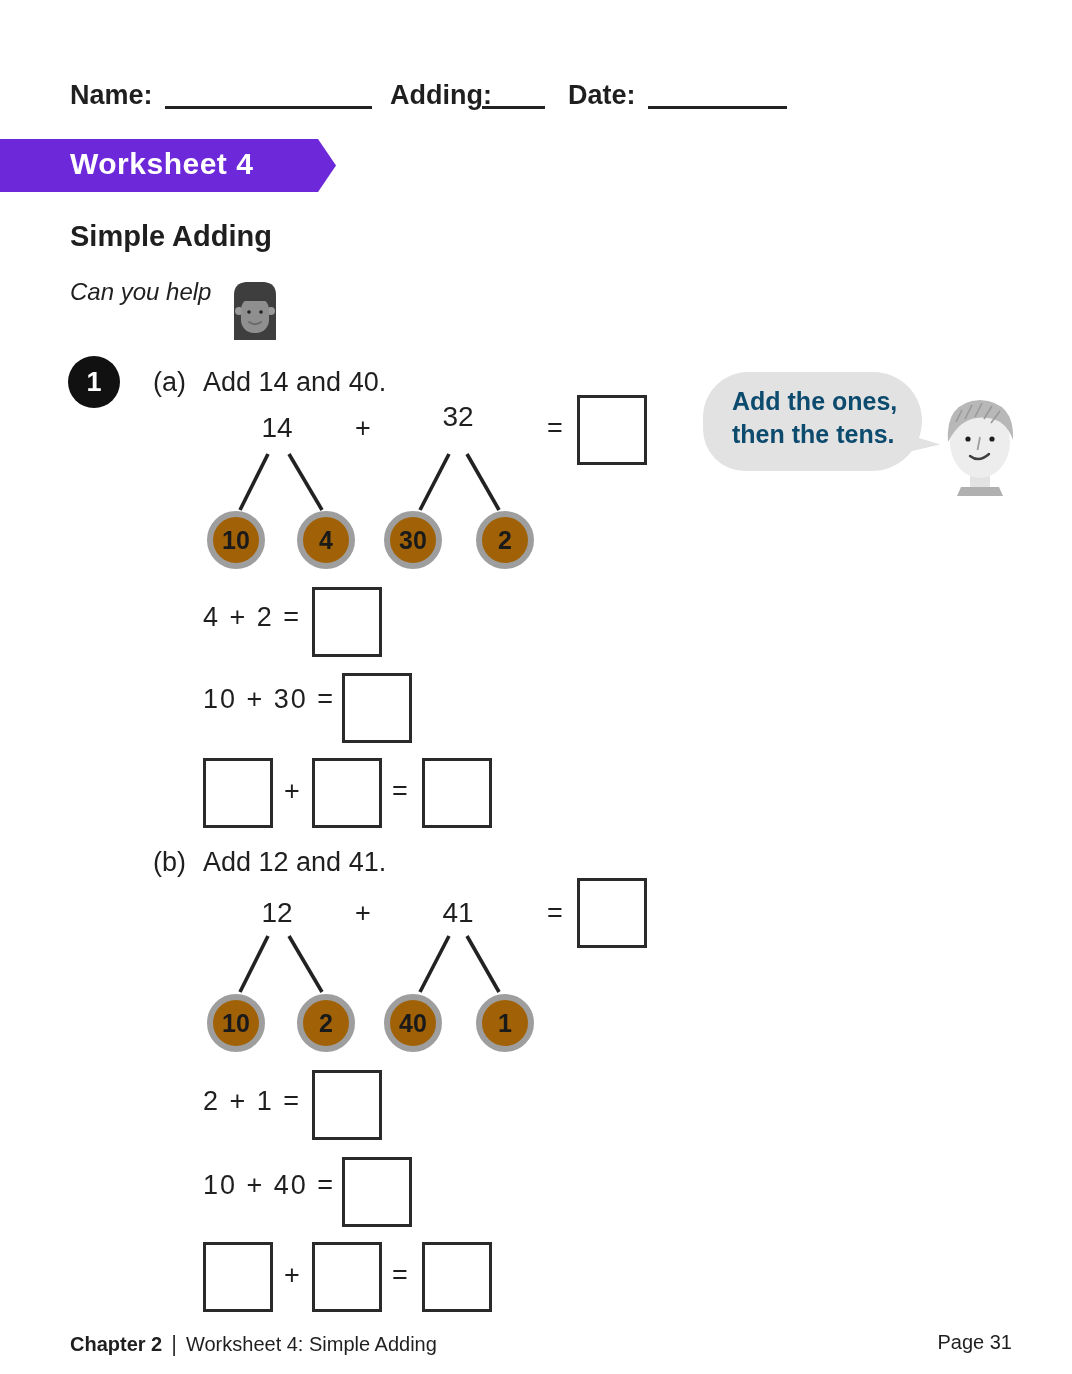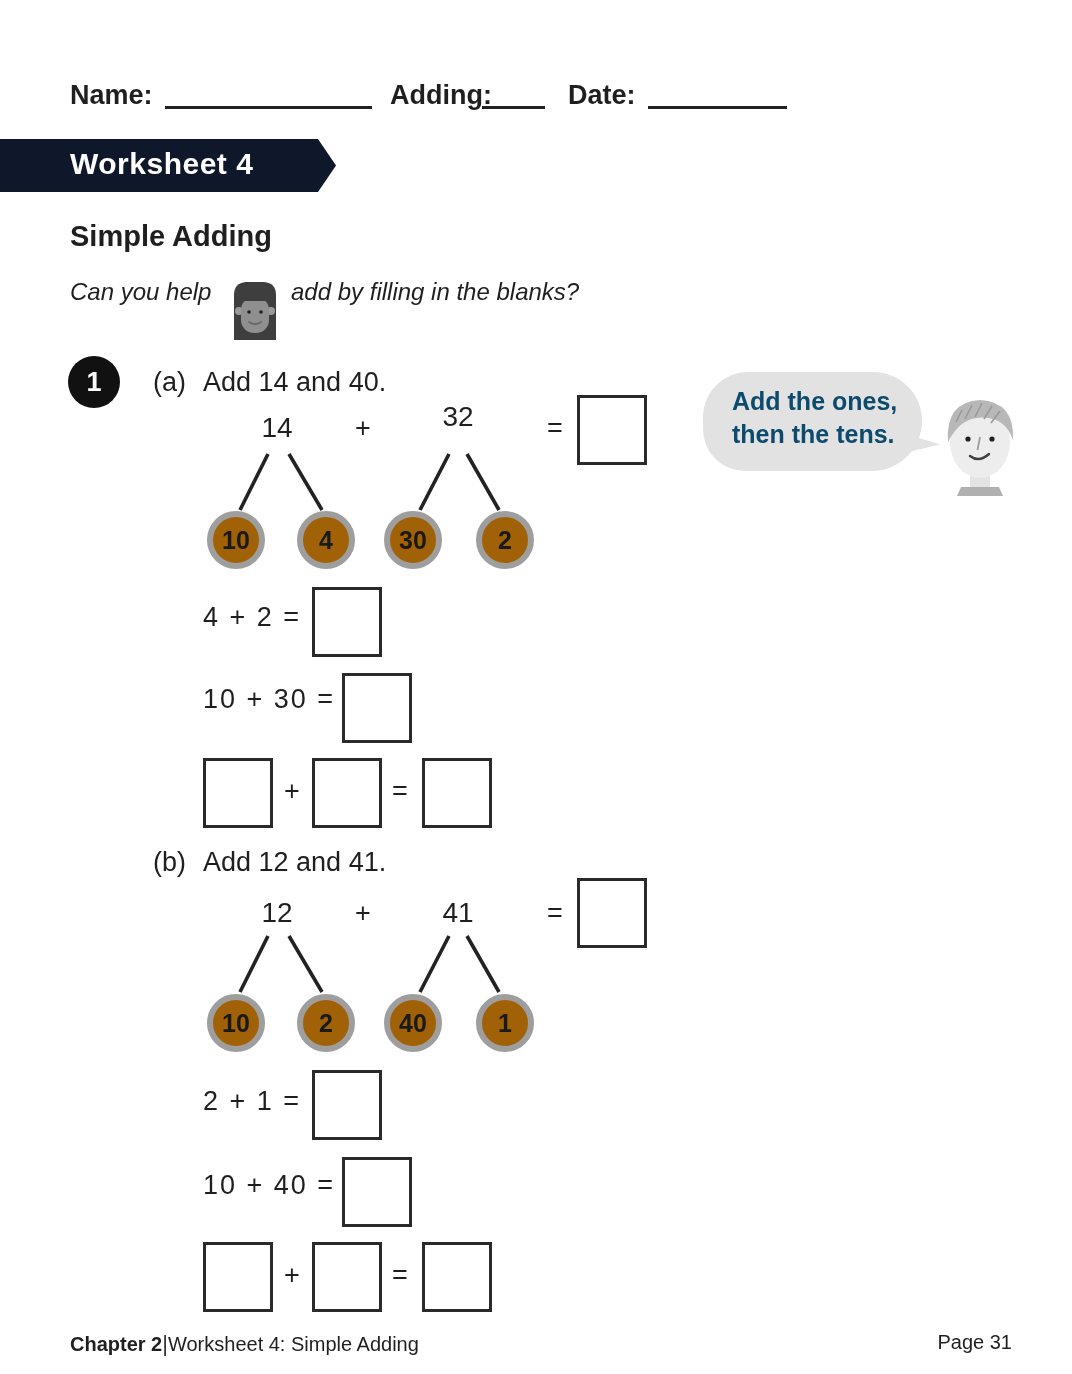--- a/index.html
+++ b/index.html
@@ -7,21 +7,21 @@
   .page {
     position:relative; width:1072px; height:1374px; background:#ffffff;
     font-family:"Liberation Sans","DejaVu Sans",sans-serif; color:#1f1f1f; overflow:hidden;
   }
   .abs { position:absolute; }
   
   .hdr-label { position:absolute; font-size:27px; font-weight:bold; top:80px; }
   .hdr-line  { position:absolute; top:106px; height:0; border-bottom:3px solid #222; }
   
   .banner {
-    position:absolute; left:0; top:139px; width:336px; height:53px; background:#0f172a;
+    position:absolute; left:0; top:139px; width:336px; height:53px; background:#6d28d9;
     clip-path:polygon(0 0, 318px 0, 336px 50%, 318px 100%, 0 100%);
   }
   .banner-title { position:absolute; left:70px; top:8px; color:#ffffff; font-size:30px; font-weight:bold; letter-spacing:.5px; }
   .heading { position:absolute; left:70px; top:220px; font-size:29px; font-weight:bold; }
   .instr { position:absolute; top:278px; font-size:24px; font-style:italic; }
   
   .qbadge {
     position:absolute; left:68px; top:356px; width:52px; height:52px; border-radius:50%;
     background:#111111; color:#fff; font-size:27px; font-weight:bold;
     display:flex; align-items:center; justify-content:center;
@@ -48,21 +48,21 @@
   }
   .bubble-tail {
     position:absolute; left:894px; top:433px; width:0; height:0;
     border-top:9px solid transparent; border-bottom:16px solid transparent;
     border-left:46px solid #e2e2e2; transform:rotate(6deg);
   }
   .bubble-line { position:absolute; left:29px; font-size:25px; font-weight:bold; color:#0c4a6e; }
   .bubble-line.l1 { top:15px; }
   .bubble-line.l2 { top:48px; }
   
-  .footer-left { position:absolute; left:70px; top:1331px; font-size:20px; display:flex; align-items:center; }
+  .footer-left { position:absolute; left:70px; top:1331px; font-size:20px; display:flex; align-items:center; gap:9px; }
   .footer-chapter { font-weight:bold; }
   .footer-sep { font-weight:300; color:#333; font-size:22px; }
   .footer-page { position:absolute; right:60px; top:1331px; font-size:20px; }
 </style>
 </head>
 <body>
 
 <div class="page">
 
   <span class="hdr-label" style="left:70px">Name:</span>
@@ -82,21 +82,20 @@
   <svg class="abs" style="left:234px; top:281px" width="42" height="59" viewBox="0 0 42 59">
     <path d="M0,59 L0,14 Q0,2 12,1 L30,1 Q42,2 42,14 L42,59 Z" fill="#3e3e3e"></path>
     <circle cx="37" cy="30" r="4" fill="#9a9a9a"></circle>
     <circle cx="5" cy="30" r="4" fill="#9a9a9a"></circle>
     <rect x="7" y="16" width="28" height="36" rx="13" fill="#8f8f8f"></rect>
     <path d="M5,19 Q5,10 12,9 L30,9 Q37,10 37,19 L37,20 L5,20 Z" fill="#3e3e3e"></path>
     <circle cx="15" cy="31" r="1.8" fill="#222222"></circle>
     <circle cx="27" cy="31" r="1.8" fill="#222222"></circle>
     <path d="M15,41 Q21,45.5 27,41" stroke="#6a6a6a" stroke-width="1.8" fill="none" stroke-linecap="round"></path>
   </svg>
-  <span class="instr" style="left:291px">add by filling in the blanks?</span>
 
   <div class="qbadge">1</div>
 
   <div class="bubble-tail"></div>
   <div class="bubble">
     <div class="bubble-line l1">Add the ones,</div>
     <div class="bubble-line l2">then the tens.</div>
   </div>
   <svg class="abs" style="left:928px; top:390px" width="104" height="112" viewBox="0 0 104 112">
     <rect x="42" y="84" width="20" height="14" fill="#e3e3e3"></rect>

